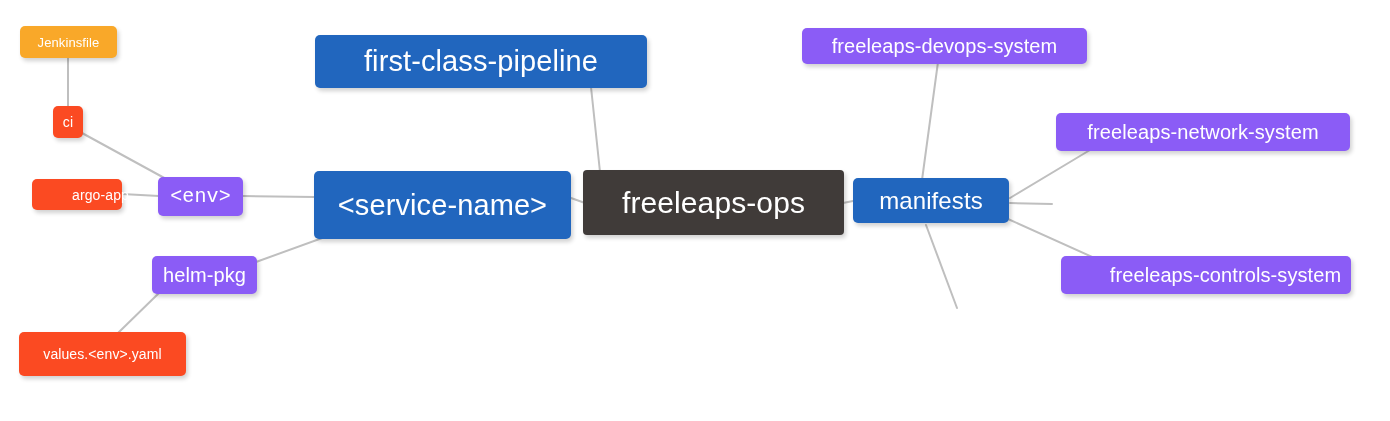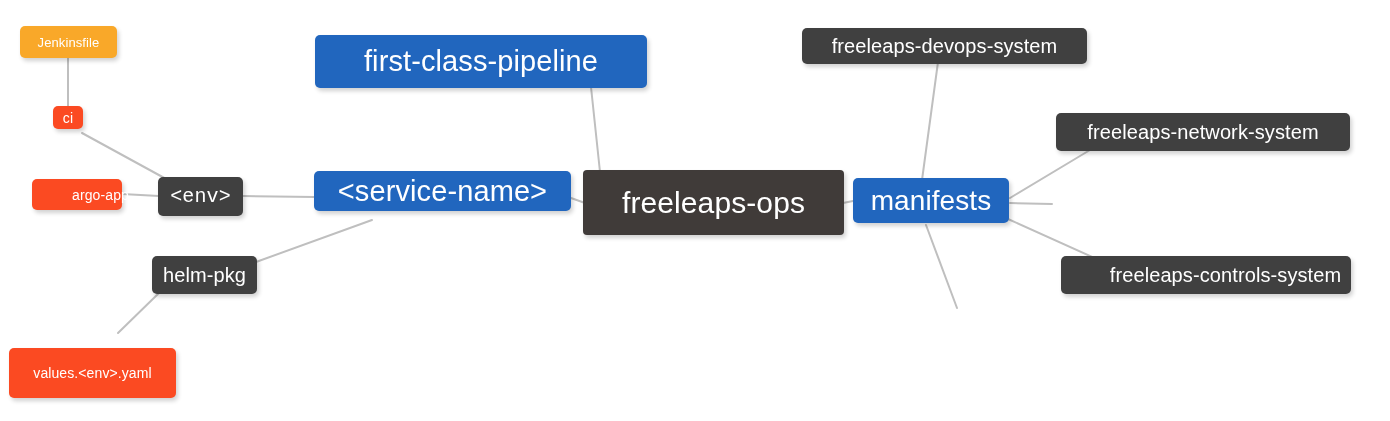--- a/index.html
+++ b/index.html
@@ -35,26 +35,26 @@
     border-radius: 5px;
     box-shadow: 2px 3px 4px rgba(0,0,0,0.18);
     letter-spacing: 0.1px;
   }
   .node-root {
     background: #403b39;
     font-size: 30px;
     border-radius: 4px;
   }
   .node-blue   { background: #2166be; }
-  .node-green  { background: #404040; }
+  .node-green  { background: #8b5cf6; }
   .node-red    { background: #fb4a22; }
   .node-orange { background: #f9a829; }
 
   .sz-xl { font-size: 29px; }
-  .sz-lg { font-size: 28px; }
+  .sz-lg { font-size: 24px; }
   .sz-md { font-size: 20px; }
   .sz-sm { font-size: 14px; }
   .sz-xs { font-size: 13px; }
 </style>
 </head>
 <body>
 
 <div id="mindmap-canvas">
 
   <svg id="edge-layer" viewBox="0 0 1390 421" preserveAspectRatio="none">
@@ -91,49 +91,49 @@
   </svg>
 
   <div class="node node-root" style="left:583px; top:170px; width:261px; height:65px;">
     <span>freeleaps-ops</span>
   </div>
 
   <div class="node node-blue sz-xl" style="left:315px; top:35px; width:332px; height:53px;">
     <span>first-class-pipeline</span>
   </div>
 
-  <div class="node node-blue sz-xl" style="left:314px; top:171px; width:257px; height:40px;">
+  <div class="node node-blue sz-xl" style="left:314px; top:171px; width:257px; height:68px;">
     <span>&lt;service-name&gt;</span>
   </div>
 
   <div class="node node-blue sz-lg" style="left:853px; top:178px; width:156px; height:45px;">
     <span>manifests</span>
   </div>
 
   <div class="node node-green sz-md" style="left:158px; top:177px; width:85px; height:39px;font-family:Liberation Mono, monospace;">
     <span>&lt;env&gt;</span>
   </div>
 
   <div class="node node-green sz-md" style="left:152px; top:256px; width:105px; height:38px;">
     <span>helm-pkg</span>
   </div>
 
-  <div class="node node-red sz-sm" style="left:53px; top:106px; width:30px; height:23px;">
+  <div class="node node-red sz-sm" style="left:53px; top:106px; width:30px; height:32px;">
     <span>ci</span>
   </div>
 
   <div class="node node-red sz-sm" style="left:32px; top:179px; width:90px; height:31px;padding-left:47px;">
     <span>argo-app</span>
   </div>
 
   <div class="node node-orange sz-xs" style="left:20px; top:26px; width:97px; height:32px;align-items:center;">
     <span>Jenkinsfile</span>
   </div>
 
-  <div class="node node-red sz-sm" style="left:9px; top:332px; width:167px; height:50px;margin-top:16px;">
+  <div class="node node-red sz-sm" style="left:19px; top:332px; width:167px; height:44px;">
     <span>values.&lt;env&gt;.yaml</span>
   </div>
 
   <div class="node node-green sz-md" style="left:802px; top:28px; width:285px; height:36px;">
     <span>freeleaps-devops-system</span>
   </div>
 
   <div class="node node-green sz-md" style="left:1056px; top:113px; width:294px; height:38px;">
     <span>freeleaps-network-system</span>
   </div>

